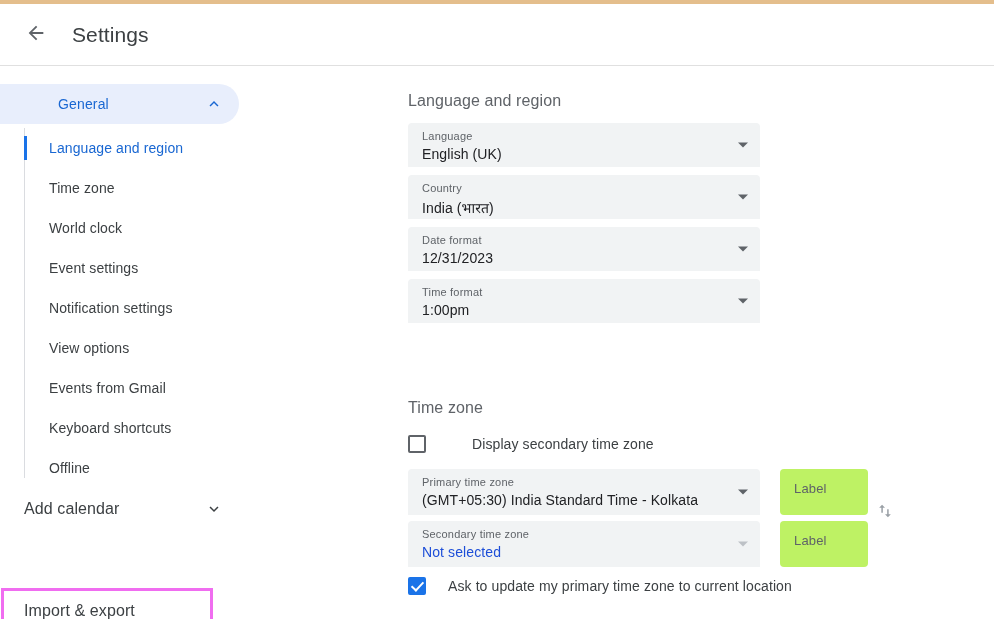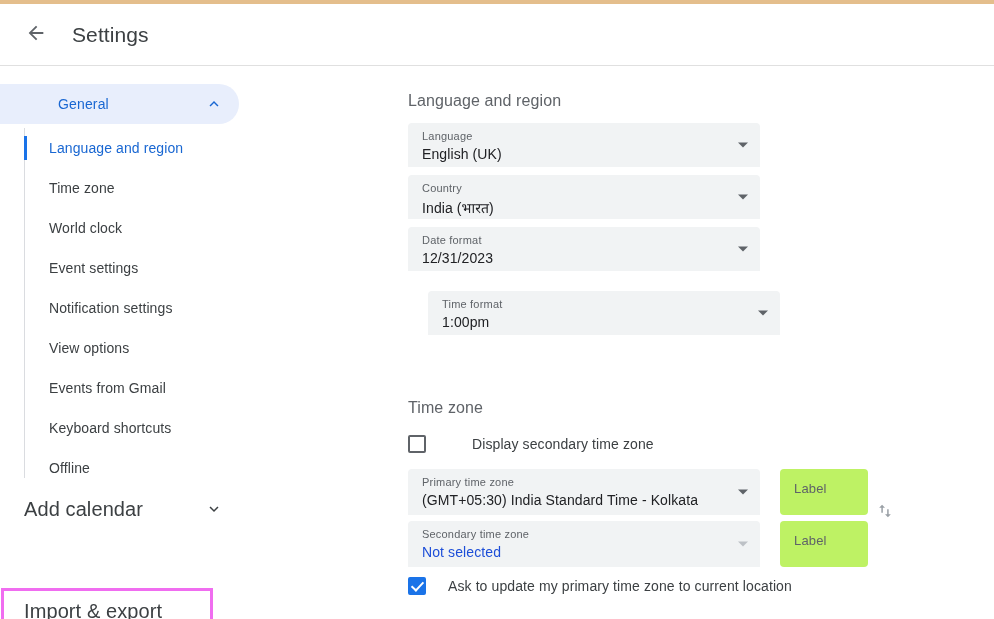--- a/index.html
+++ b/index.html
@@ -142,21 +142,21 @@
   .nav-row {
     position: relative;
     height: 42px;
     display: flex;
     align-items: center;
     cursor: pointer;
     padding-left: 24px;
     width: 239px;
   }
   .nav-row .txt {
-    font-size: 20px;
+    font-size: 16px;
     color: #3c4043;
     letter-spacing: 0.1px;
   }
   .nav-row .chev {
     position: absolute;
     right: 16px;
     top: 50%;
     transform: translateY(-50%);
     display: flex;
   }
@@ -239,21 +239,21 @@
     border-left: 5px solid transparent;
     border-right: 5px solid transparent;
     border-top: 5px solid #5f6368;
   }
   .mselect.disabled .arrow { border-top-color: #bdc1c6; }
 
   
   .dd-lang   { left: 108px; top: 56px;  width: 352px; height: 44px; }
   .dd-ctry   { left: 108px; top: 108px; width: 352px; height: 44px; }
   .dd-date   { left: 108px; top: 160px; width: 352px; height: 44px; }
-  .dd-time   { left: 108px; top: 224px; width: 352px; height: 44px; margin-left: 20px; }
+  .dd-time   { left: 108px; top: 212px; width: 352px; height: 44px; }
 
   .dd-ptz    { left: 108px; top: 402px; width: 352px; height: 46px; }
   .dd-stz    { left: 108px; top: 454px; width: 352px; height: 46px; }
 
   
   .mfield {
     position: absolute;
     background: #bef264;
     border-radius: 4px;
     cursor: text;

